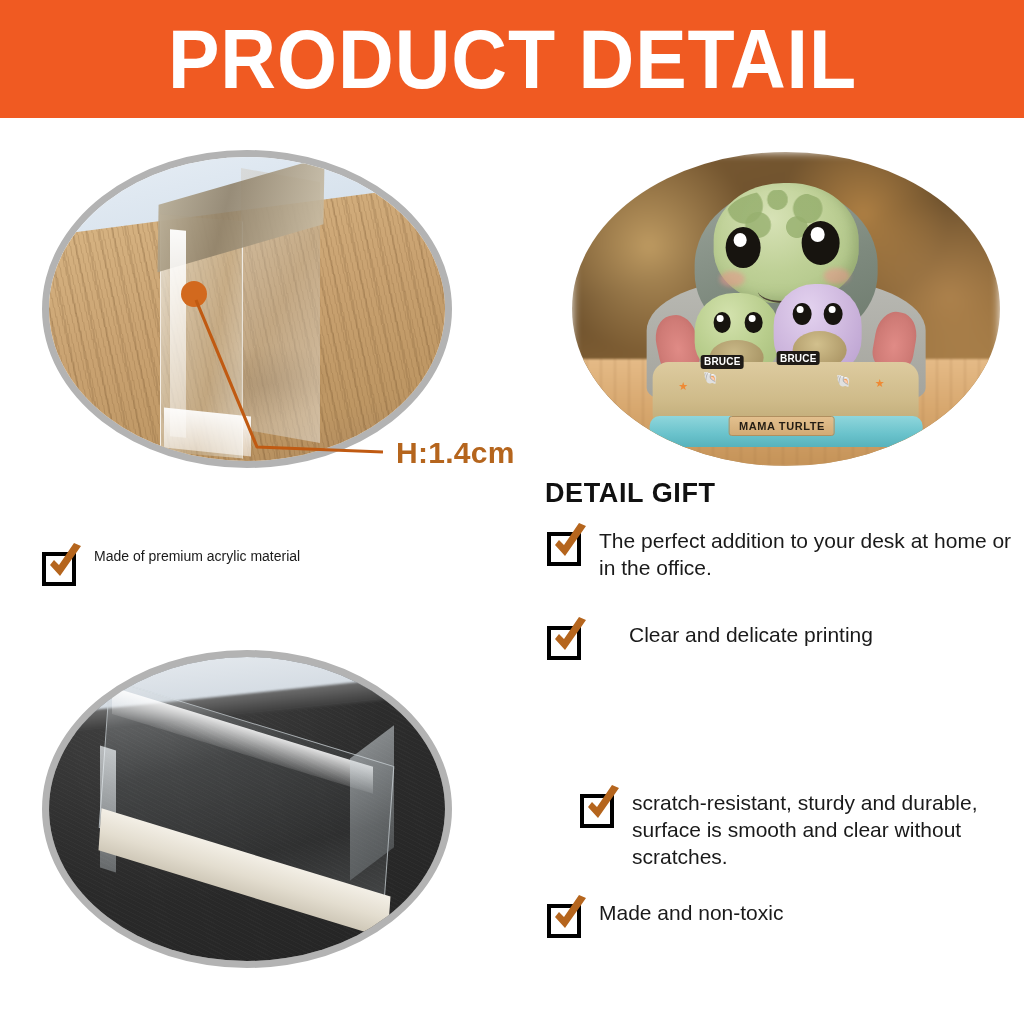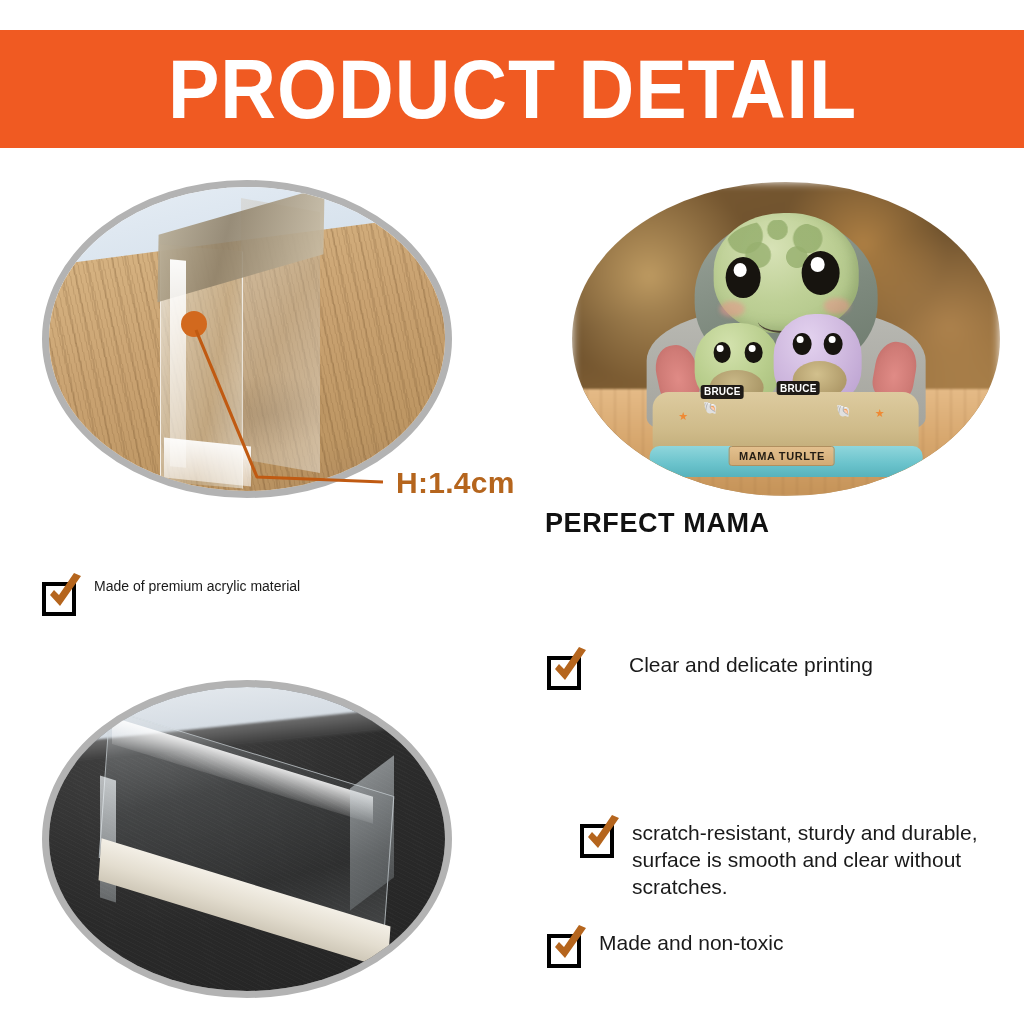--- a/index.html
+++ b/index.html
@@ -2,21 +2,21 @@
 <html><head>
 <meta charset="utf-8">
 <style>
   * { margin:0; padding:0; box-sizing:border-box; }
   html, body {
     width:1024px; height:1024px;
     background:#ffffff;
     font-family:"Liberation Sans", sans-serif;
     overflow:hidden;
   }
-  #page { position:relative; width:1024px; height:940px; background:#fff;margin-top:30px; }
+  #page { position:relative; width:1024px; height:940px; background:#fff; }
 
   
   .banner {
     position:absolute; left:0; top:0; width:1024px; height:118px;
     background:#F05A22;
     display:flex; align-items:center; justify-content:center;
   }
   .banner-title {
     color:#ffffff;
     font-family:"Liberation Sans Narrow","Liberation Sans",sans-serif;
@@ -399,22 +399,31 @@
   <div class="feature" id="feat-acrylic">
     <div class="chk">
       <div class="box"></div>
       <svg viewBox="0 0 46 46">
         <path d="M9 24 L19 35 L40 5 L33 2 L18 24 L13 19 Z" fill="#B5651D"></path>
       </svg>
     </div>
     <div class="feature-text">Made of premium acrylic material</div>
   </div>
 
-  <div class="section-title" id="title-gift">PERFECT MAMA</div>
-
+  <div class="section-title" id="title-gift">DETAIL GIFT</div>
+
+  <div class="feature" id="feat-1">
+    <div class="chk">
+      <div class="box"></div>
+      <svg viewBox="0 0 46 46">
+        <path d="M9 24 L19 35 L40 5 L33 2 L18 24 L13 19 Z" fill="#B5651D"></path>
+      </svg>
+    </div>
+    <div class="feature-text">The perfect addition to your desk at home or in the office.</div>
+  </div>
 
   <div class="feature" id="feat-2">
     <div class="chk">
       <div class="box"></div>
       <svg viewBox="0 0 46 46">
         <path d="M9 24 L19 35 L40 5 L33 2 L18 24 L13 19 Z" fill="#B5651D"></path>
       </svg>
     </div>
     <div class="feature-text">Clear and delicate printing</div>
   </div>

